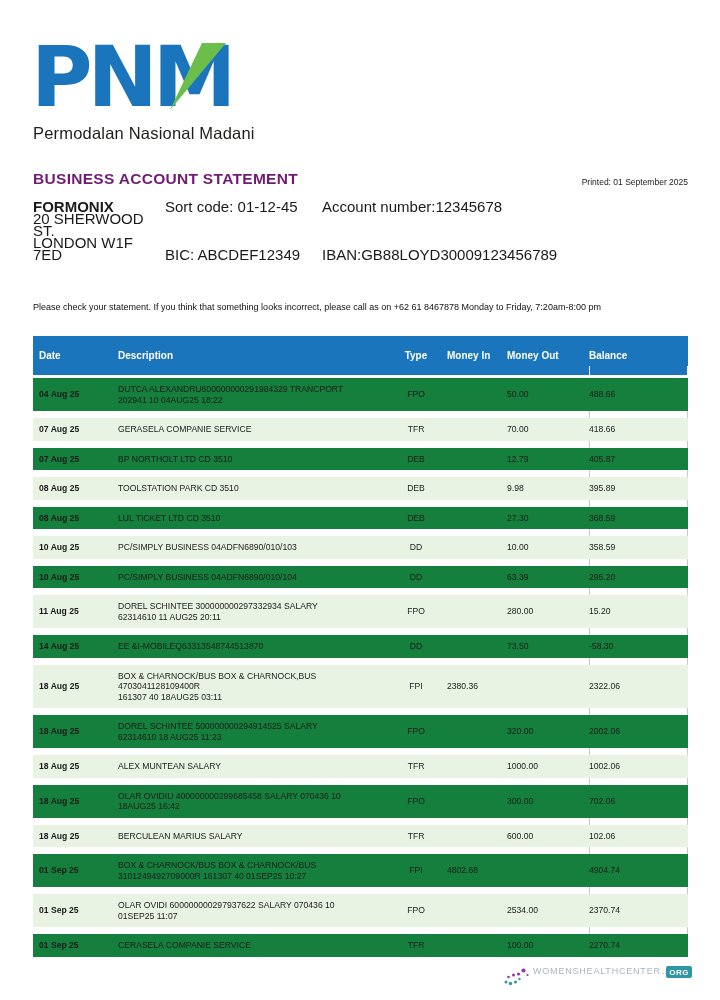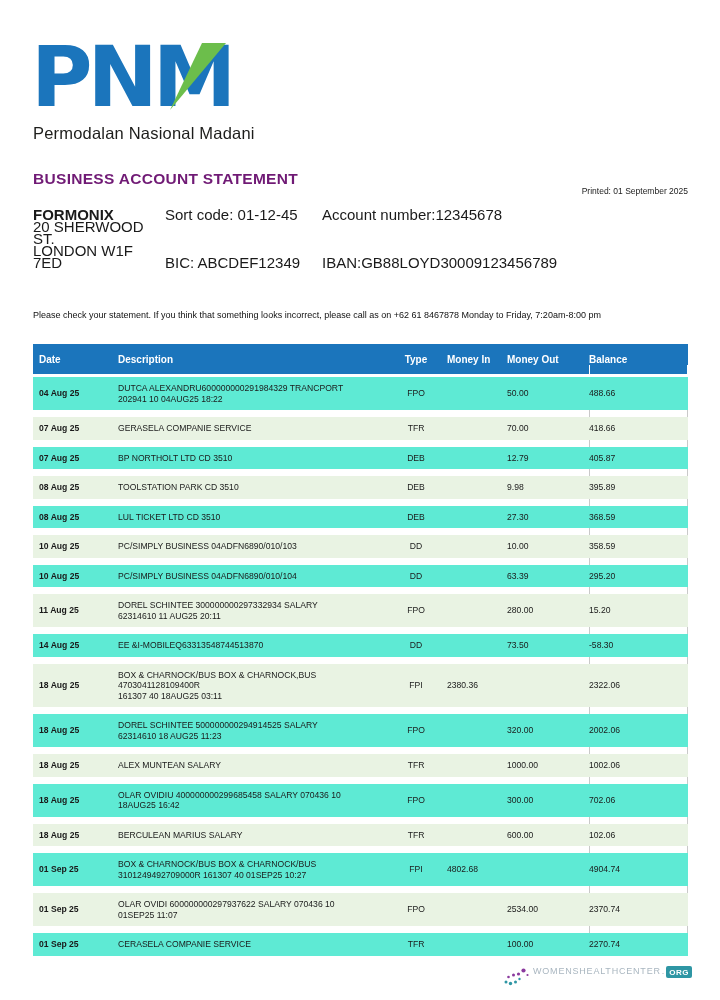--- a/index.html
+++ b/index.html
@@ -10,51 +10,51 @@
   }
   .content { padding:40px 32px 0 33px; }
 
   
   .logo-svg { display:block; width:216px; height:80px; }
   .tagline { font-size:16.5px; color:#1d1d1b; margin-top:4px; letter-spacing:0.2px; }
 
   
   .title-row { display:flex; justify-content:space-between; align-items:flex-start; margin-top:27px; }
   .doc-title { font-size:15.5px; font-weight:bold; color:#701a75; letter-spacing:0.3px; }
-  .printed { font-size:8.5px; color:#222; margin-top:16px; }
+  .printed { font-size:8.5px; color:#222; margin-top:7px; }
 
   
   .info-row { display:flex; margin-top:13px; font-size:15px; line-height:12px; }
   .addr { width:132px; }
   .addr .name { font-weight:bold; }
   .acct-grid { display:grid; grid-template-columns:122px auto; grid-column-gap:8px; grid-row-gap:0;gap:35px; }
   .acct-grid span { white-space:nowrap; }
 
   .notice { font-size:9px; color:#111; }
   .notice-1 { margin-top:22px; }
   .notice-2 { margin-top:41px; }
 
   
   .stmt-table { margin-top:24px; width:655px; }
   .thead {
-    position:relative; display:flex; align-items:center; height:30px;
+    position:relative; display:flex; align-items:center; height:39px;
     background:var(--brand-blue); color:#fff; font-weight:bold; font-size:10px;
   }
   .tick { position:absolute; bottom:0; width:1px; height:9px; background:#fff; }
   .tick-1 { left:556px; }
   .tick-2 { left:654px; }
 
   .tbody { position:relative; margin-top:3px; }
   .col-divider { position:absolute; top:0; bottom:2px; width:1px; background:#c9c9c9; z-index:0; }
   .divider-1 { left:556px; }
   .divider-2 { left:654px; }
 
   .trow {
     position:relative; z-index:1; display:flex; align-items:center;
-    padding:6px 0; margin-bottom:7px; background:#5eead4; font-size:8.6px; line-height:10.5px;
+    padding:6px 0; margin-bottom:7px; background:#15803d; font-size:8.6px; line-height:10.5px;
   }
   .trow.alt { background:var(--row-green); }
 
   .cell { flex:none; }
   .c-date  { width:80px; padding-left:6px; box-sizing:border-box; font-weight:bold; }
   .c-desc  { width:272px; padding-left:5px; padding-right:10px; box-sizing:border-box; }
   .c-type  { width:62px; text-align:center; }
   .c-in    { width:60px; }
   .c-out   { width:82px; }
   .c-bal   { flex:1; }

